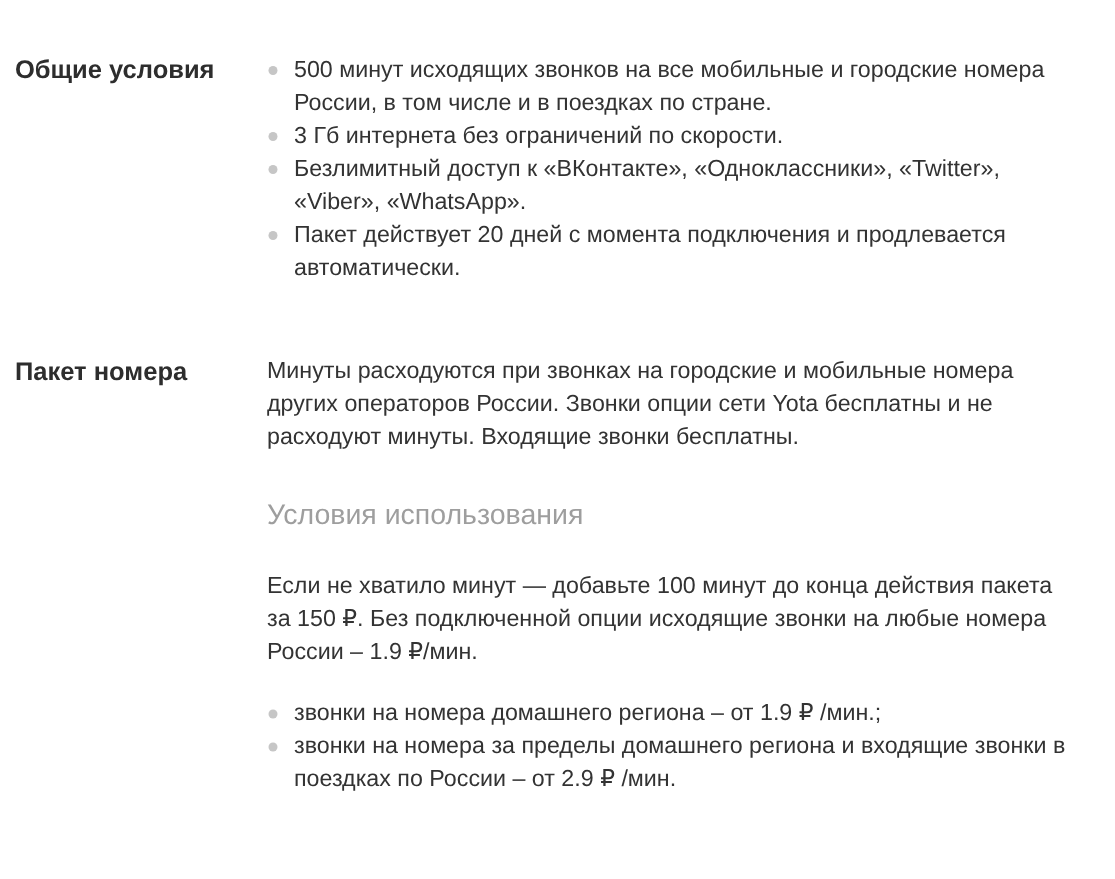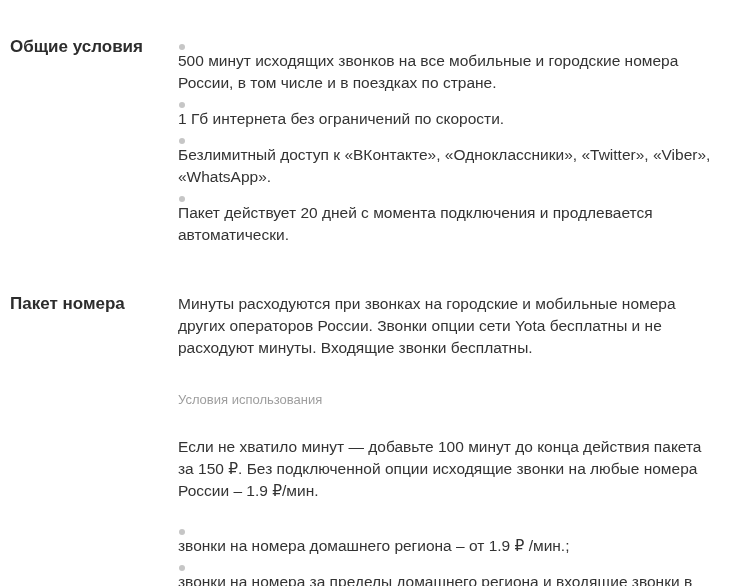--- a/index.html
+++ b/index.html
@@ -40,57 +40,56 @@
     width: 533px;
     font-size: 15.5px;
     line-height: 22px;
   }
   ul.dot-list {
     list-style: none;
   }
   ul.dot-list li {
     display: flex;
     align-items: flex-start;
-    flex-direction: column;
   }
   .dot {
     width: 6px;
     height: 6px;
     border-radius: 50%;
     background: var(--bullet);
     flex-shrink: 0;
     margin: 8px 11px 0 1px;
   }
   .li-text { flex: 1; }
   .para { margin-bottom: 30px; }
   .para-mid { margin-bottom: 19px; }
   .para-last { margin-bottom: 0; }
   .subheading {
     color: var(--muted);
-    font-size: 13px;
+    font-size: 19px;
     line-height: 22px;
     margin-bottom: 25px;
   }
 </style>
 </head>
 <body>
 
 <div class="page">
 
   <div class="section">
     <div class="section-title">Общие условия</div>
     <div class="section-content">
       <ul class="dot-list">
         <li>
           <span class="dot"></span>
           <span class="li-text">500 минут исходящих звонков на все мобильные и городские номера России, в том числе и в поездках по стране.</span>
         </li>
         <li>
           <span class="dot"></span>
-          <span class="li-text">1 Гб интернета без ограничений по скорости.</span>
+          <span class="li-text">3 Гб интернета без ограничений по скорости.</span>
         </li>
         <li>
           <span class="dot"></span>
           <span class="li-text">Безлимитный доступ к «ВКонтакте», «Одноклассники», «Twitter», «Viber», «WhatsApp».</span>
         </li>
         <li>
           <span class="dot"></span>
           <span class="li-text">Пакет действует 20 дней с момента подключения и продлевается автоматически.</span>
         </li>
       </ul>

